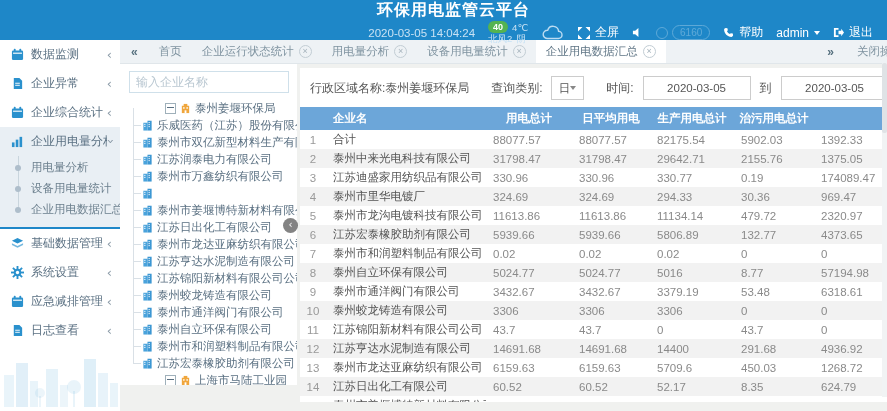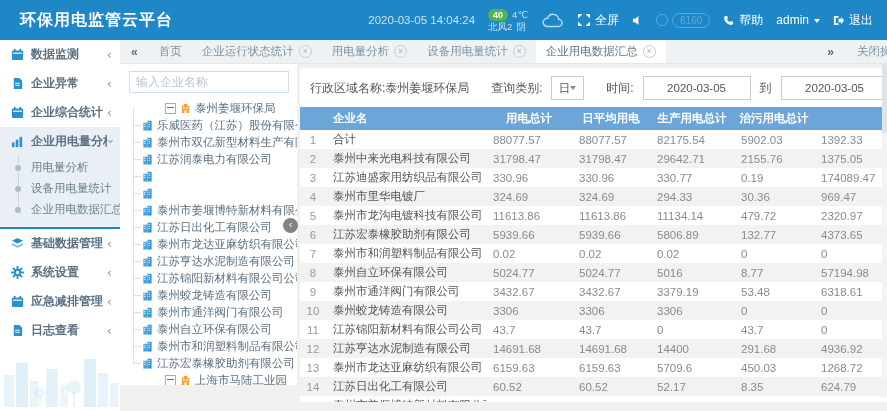--- a/index.html
+++ b/index.html
@@ -1,40 +1,40 @@
 <!DOCTYPE html>
 <html><head>
 <meta charset="utf-8">
 <style>
   html,body{margin:0;padding:0;background:#e8eaea;}
   body{font-family:"Liberation Sans","DejaVu Sans",sans-serif;}
   #app{position:relative;width:887px;height:411px;overflow:hidden;background:#f0f1ef;}
 
   
-  .topbar{position:absolute;left:0;top:0;width:100%;height:40px;background:#1e87c8;display:flex;align-items:center;z-index:9;}
+  .topbar{position:absolute;left:0;top:0;width:100%;height:40px;background:#1e87c8;display:flex;align-items:center;z-index:9;flex-direction:column;}
   .brand{color:#fff;font-size:16px;font-weight:bold;letter-spacing:1px;padding-left:20px;white-space:nowrap;}
   .hright{margin-left:auto;display:flex;align-items:center;gap:13px;padding-right:14px;color:#fff;font-size:12px;justify-content:center;}
   .datetime{color:#c8e2f4;font-size:11.5px;}
   .weather{display:flex;flex-direction:column;justify-content:center;font-size:9.5px;line-height:11px;color:#c8e2f4;}
   .wrow{display:flex;align-items:center;gap:4px;}
   .aqi{background:#54b351;color:#fff;border-radius:8px;padding:0 5px;font-size:9px;line-height:12px;font-weight:bold;}
   .cloud svg{display:block;}
   .hbtn{display:flex;align-items:center;gap:5px;cursor:pointer;white-space:nowrap;}
   .hicon{display:inline-flex;}
   .alarm{display:flex;align-items:center;gap:4px;opacity:.28;}
   .alarm-dot{width:10px;height:10px;border:1px solid #fff;border-radius:50%;}
   .alarm-pill{border:1px solid #fff;border-radius:8px;padding:0 7px;font-size:10px;line-height:13px;}
   .caret{width:0;height:0;border-top:4px solid #fff;border-left:3.5px solid transparent;border-right:3.5px solid transparent;margin-top:1px;}
 
   
   .sidebar{position:absolute;left:0;top:40px;width:120px;bottom:0;background:#ffffff;overflow:hidden;z-index:3;}
   .side-item{height:29px;display:flex;align-items:center;padding:0 8px 0 11px;color:#5a7082;font-size:12px;cursor:pointer;white-space:nowrap;}
   .side-icon{width:14px;height:14px;margin-right:6px;color:#2a91cd;display:inline-flex;flex:none;}
   .side-icon svg{width:13px;height:13px;}
-  .side-label{flex:1;overflow:hidden;font-weight:bold;}
+  .side-label{flex:1;overflow:hidden;}
   .chev{color:#8a9aa7;font-size:13px;line-height:13px;font-family:"DejaVu Sans",sans-serif;}
   .chev.down{display:inline-block;transform:rotate(-90deg);}
   .side-group{background:#e9eff4;border-bottom:2px solid #1e87c8;padding-bottom:3px;}
   .submenu{position:relative;padding:1px 0 4px 0;}
   .submenu .subline{position:absolute;left:18px;top:0;bottom:12px;width:1px;background:#c9d5dd;}
   .sub-item{position:relative;height:21px;line-height:21px;padding-left:31px;font-size:11.5px;color:#6b7f8d;cursor:pointer;white-space:nowrap;}
   .sub-item .dot{position:absolute;left:15px;top:8px;width:6px;height:6px;border-radius:50%;background:#aebecb;}
   .skyline{position:absolute;left:0;bottom:0;width:120px;pointer-events:none;}
 
   
@@ -354,21 +354,21 @@
           <div class="tchild"><span class="bldg">
               <svg width="11" height="11" viewBox="0 0 12 12">
                 <rect x="1.5" y="3" width="4.5" height="8.5" fill="#4aa3dc"></rect>
                 <rect x="6" y="0.8" width="4.5" height="10.7" fill="#3c97d3"></rect>
                 <rect x="2.5" y="4.2" width="1.2" height="1.2" fill="#fff"></rect>
                 <rect x="2.5" y="6.4" width="1.2" height="1.2" fill="#fff"></rect>
                 <rect x="7.2" y="2.2" width="1.2" height="1.2" fill="#fff"></rect>
                 <rect x="7.2" y="4.4" width="1.2" height="1.2" fill="#fff"></rect>
                 <rect x="7.2" y="6.6" width="1.2" height="1.2" fill="#fff"></rect>
               </svg>
-            </span></div>
+            </span><span>泰州市万鑫纺织有限公司</span></div>
           <div class="tchild"><span class="bldg">
               <svg width="11" height="11" viewBox="0 0 12 12">
                 <rect x="1.5" y="3" width="4.5" height="8.5" fill="#4aa3dc"></rect>
                 <rect x="6" y="0.8" width="4.5" height="10.7" fill="#3c97d3"></rect>
                 <rect x="2.5" y="4.2" width="1.2" height="1.2" fill="#fff"></rect>
                 <rect x="2.5" y="6.4" width="1.2" height="1.2" fill="#fff"></rect>
                 <rect x="7.2" y="2.2" width="1.2" height="1.2" fill="#fff"></rect>
                 <rect x="7.2" y="4.4" width="1.2" height="1.2" fill="#fff"></rect>
                 <rect x="7.2" y="6.6" width="1.2" height="1.2" fill="#fff"></rect>
               </svg>

